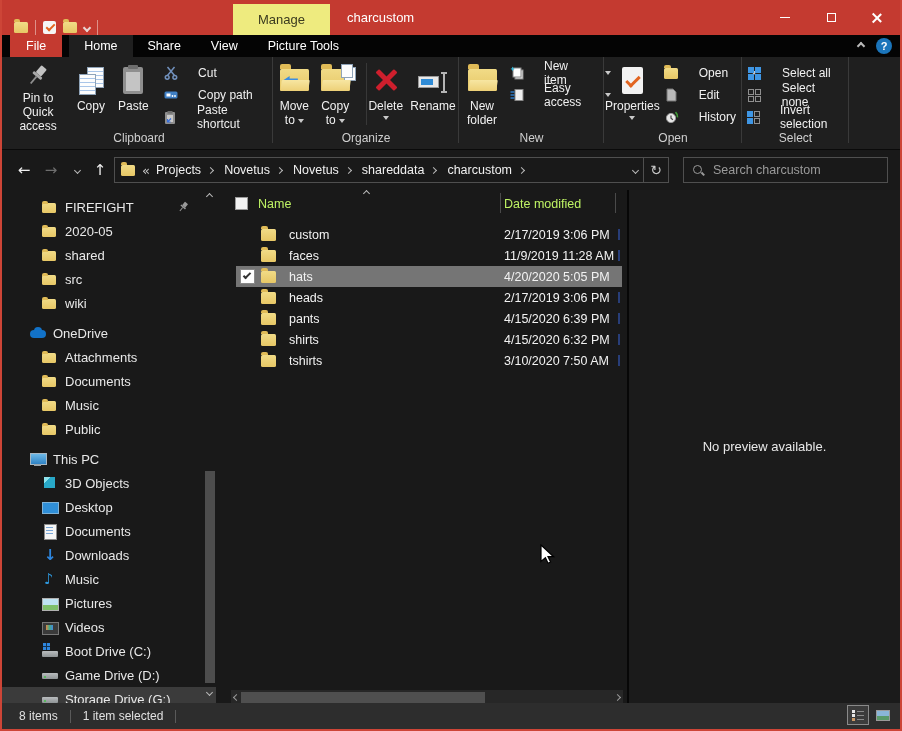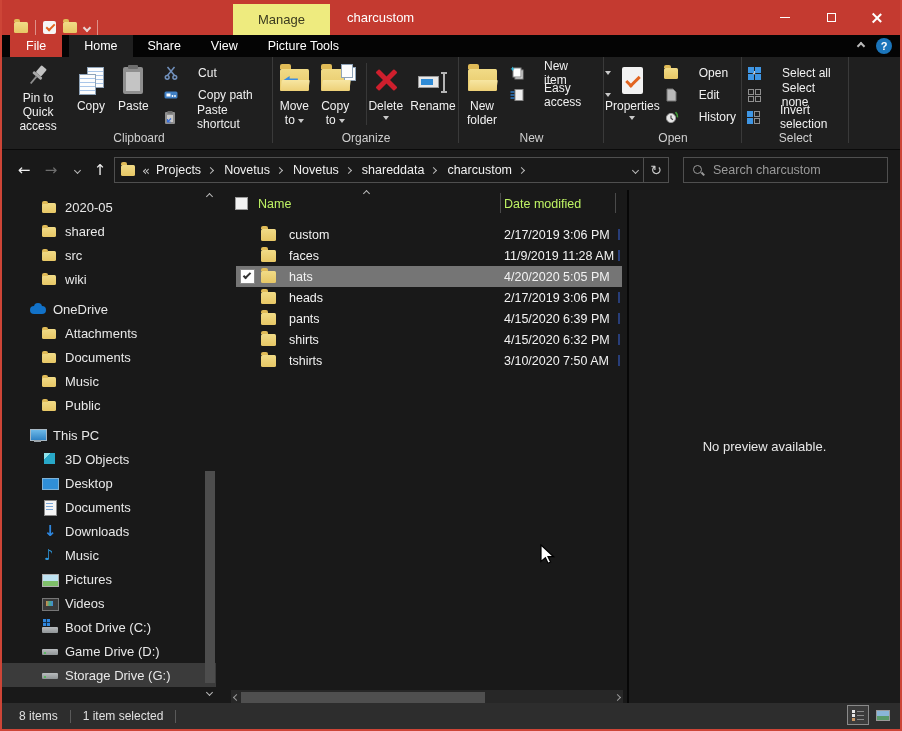--- a/index.html
+++ b/index.html
@@ -527,20 +527,31 @@
     <div class="search-box">
       <span class="mag"></span>
       <input type="text" placeholder="Search charcustom" style="">
     </div>
   </div>
 
   <div class="main">
 
     <div class="sidebar">
 
+        <div class="srow ind1 pinned">
+          <span class="sico ic-folder"></span>
+          <span class="slabel">FIREFIGHT</span>
+          <svg class="pin" width="12" height="12">
+            <g transform="rotate(40 6 5)" fill="#9a9a9a">
+              <rect x="4" y="1" width="4" height="4.5" rx="0.5"></rect>
+              <rect x="3" y="5.5" width="6" height="1.5"></rect>
+              <rect x="5.5" y="7" width="1" height="4.5"></rect>
+            </g>
+          </svg>
+        </div>
 
         <div class="srow ind1">
           <span class="sico ic-folder"></span>
           <span class="slabel">2020-05</span>
 
         </div>
 
         <div class="srow ind1">
           <span class="sico ic-folder"></span>
           <span class="slabel">shared</span>

